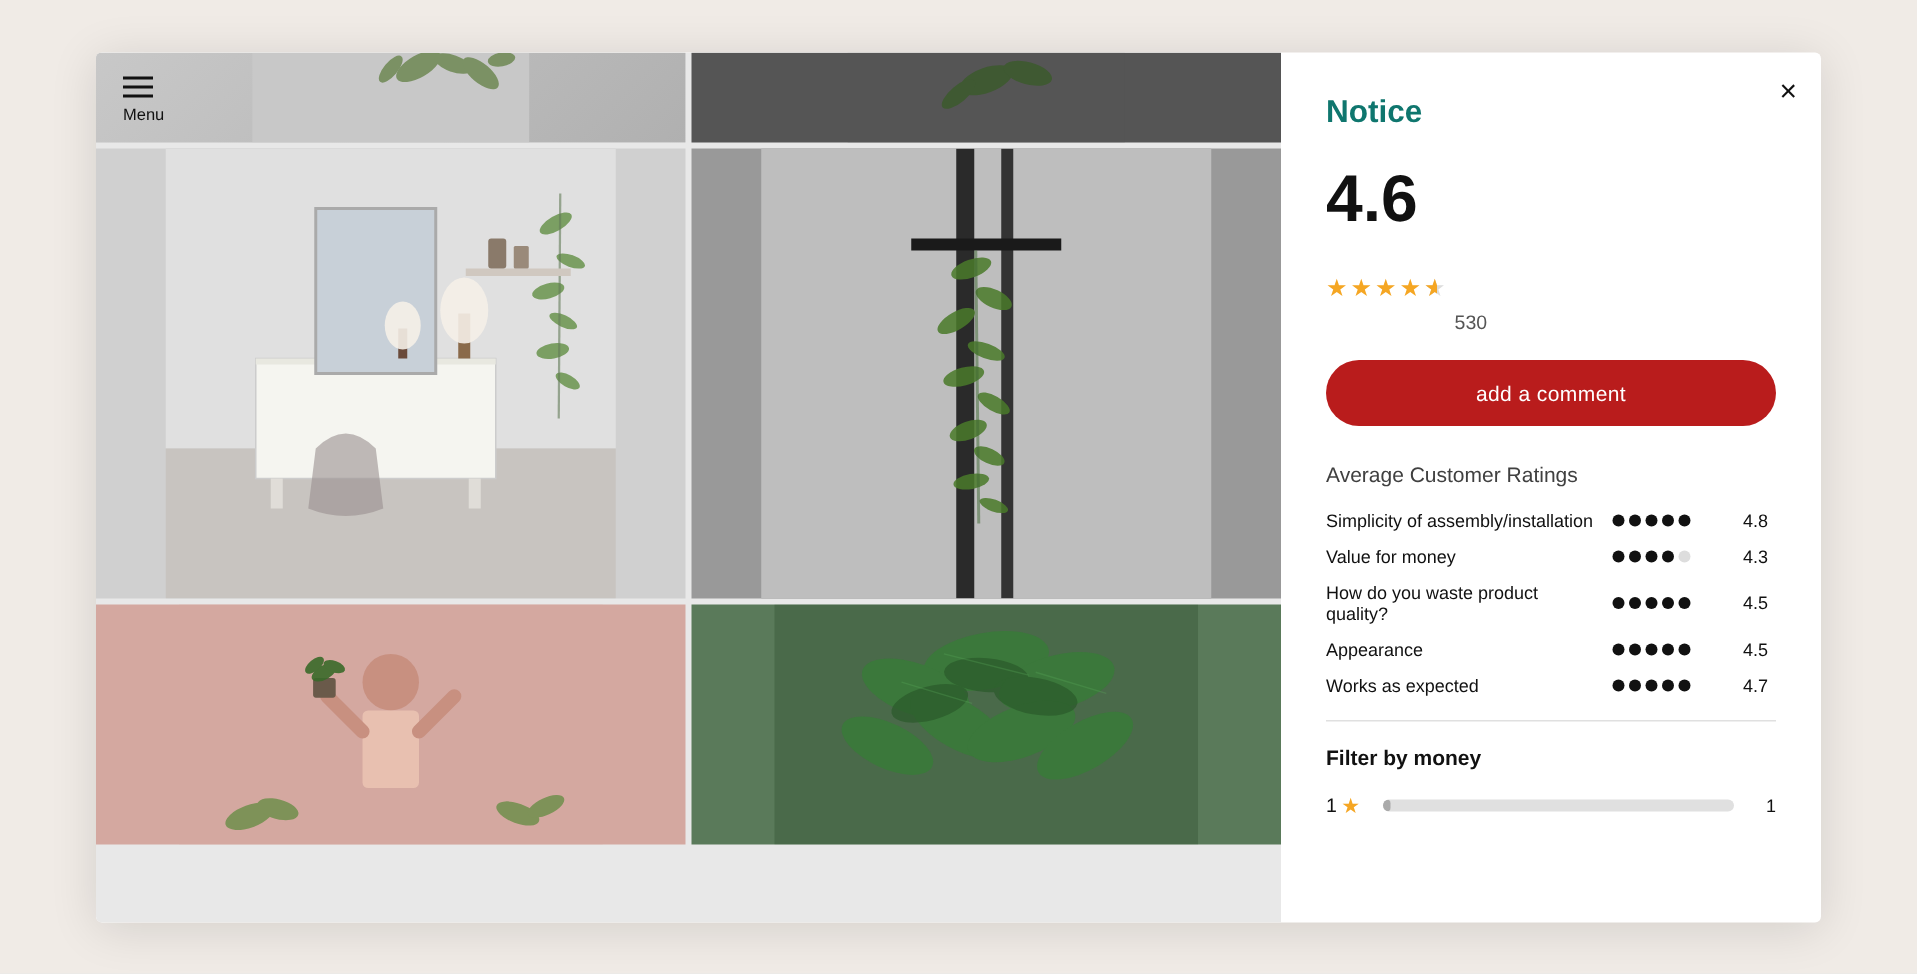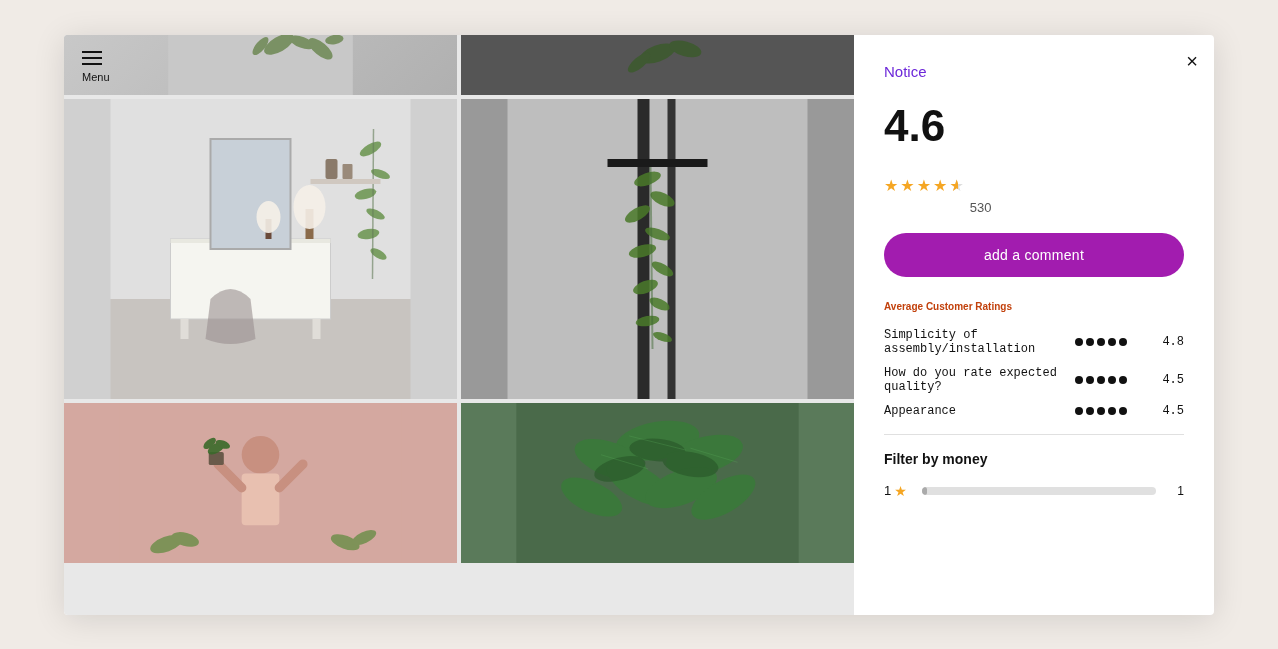--- a/index.html
+++ b/index.html
@@ -111,23 +111,23 @@
       top: 16px;
       right: 16px;
       background: none;
       border: none;
       font-size: 20px;
       cursor: pointer;
       color: #111;
       line-height: 1;
     }
     .notice-label {
-      font-size: 15px;
-      font-weight: 400;
-      color: #6d28d9;
+      font-size: 21px;
+      font-weight: 700;
+      color: #0f766e;
       margin-bottom: 8px;
     }
     .rating-number {
       font-size: 44px;
       font-weight: 700;
       color: #111;
       line-height: 1;
       margin-bottom: 8px;
       margin-top: 24px;
     }
@@ -145,38 +145,37 @@
       font-size: 16px;
       color: #f5a623;
     }
     .review-count {
       font-size: 13px;
       color: #555;
       margin-top: 44px;
     }
     .add-comment-btn {
       width: 100%;
-      background: #a21caf;
+      background: #b91c1c;
       color: #fff;
       border: none;
       border-radius: 30px;
       padding: 14px 0;
       font-size: 14px;
       cursor: pointer;
       margin-bottom: 24px;
       letter-spacing: 0.02em;
     }
     .section-title {
-      font-size: 10px;
-      font-weight: 700;
-      color: #c2410c;
+      font-size: 14px;
+      font-weight: 400;
+      color: #404040;
       margin-bottom: 16px;
     }
     .ratings-list {
-      font-family: Liberation Mono, monospace;
     }
     .rating-row {
       display: flex;
       align-items: center;
       margin-bottom: 10px;
       gap: 8px;
     }
     .rating-row-label {
       font-size: 12px;
       color: #111;
@@ -196,21 +195,20 @@
       background: #111;
     }
     .rating-dot.empty {
       background: #ddd;
     }
     .rating-bar-value {
       font-size: 12px;
       color: #111;
       margin-left: 4px;
       min-width: 22px;
-      text-align: right;
     }
     .divider {
       height: 1px;
       background: #e0e0e0;
       margin: 16px 0;
     }
     .filter-title {
       font-size: 14px;
       font-weight: 700;
       color: #111;
@@ -457,41 +455,63 @@
           <div class="rating-bar-container">
             <div class="rating-dot"></div>
             <div class="rating-dot"></div>
             <div class="rating-dot"></div>
             <div class="rating-dot"></div>
             <div class="rating-dot"></div>
           </div>
           <span class="rating-bar-value">4.8</span>
         </div>
         <div class="rating-row">
-          <span class="rating-row-label">How do you rate expected quality?</span>
+          <span class="rating-row-label">Value for money</span>
+          <div class="rating-bar-container">
+            <div class="rating-dot"></div>
+            <div class="rating-dot"></div>
+            <div class="rating-dot"></div>
+            <div class="rating-dot"></div>
+            <div class="rating-dot empty"></div>
+          </div>
+          <span class="rating-bar-value">4.3</span>
+        </div>
+        <div class="rating-row">
+          <span class="rating-row-label">How do you waste product quality?</span>
           <div class="rating-bar-container">
             <div class="rating-dot"></div>
             <div class="rating-dot"></div>
             <div class="rating-dot"></div>
             <div class="rating-dot"></div>
             <div class="rating-dot"></div>
           </div>
           <span class="rating-bar-value">4.5</span>
         </div>
         <div class="rating-row">
           <span class="rating-row-label">Appearance</span>
           <div class="rating-bar-container">
             <div class="rating-dot"></div>
             <div class="rating-dot"></div>
             <div class="rating-dot"></div>
             <div class="rating-dot"></div>
             <div class="rating-dot"></div>
           </div>
           <span class="rating-bar-value">4.5</span>
         </div>
+        <div class="rating-row">
+          <span class="rating-row-label">Works as expected</span>
+          <div class="rating-bar-container">
+            <div class="rating-dot"></div>
+            <div class="rating-dot"></div>
+            <div class="rating-dot"></div>
+            <div class="rating-dot"></div>
+            <div class="rating-dot"></div>
+          </div>
+          <span class="rating-bar-value">4.7</span>
+        </div>
       </div>
 
     <div class="divider"></div>
 
     <div class="filter-title">Filter by money</div>
 
     <div class="filter-row">
       <div class="filter-star-label" style="cursor:pointer;">
         <span>1</span>
         <span style="color:#f5a623; font-size:14px;">★</span>

